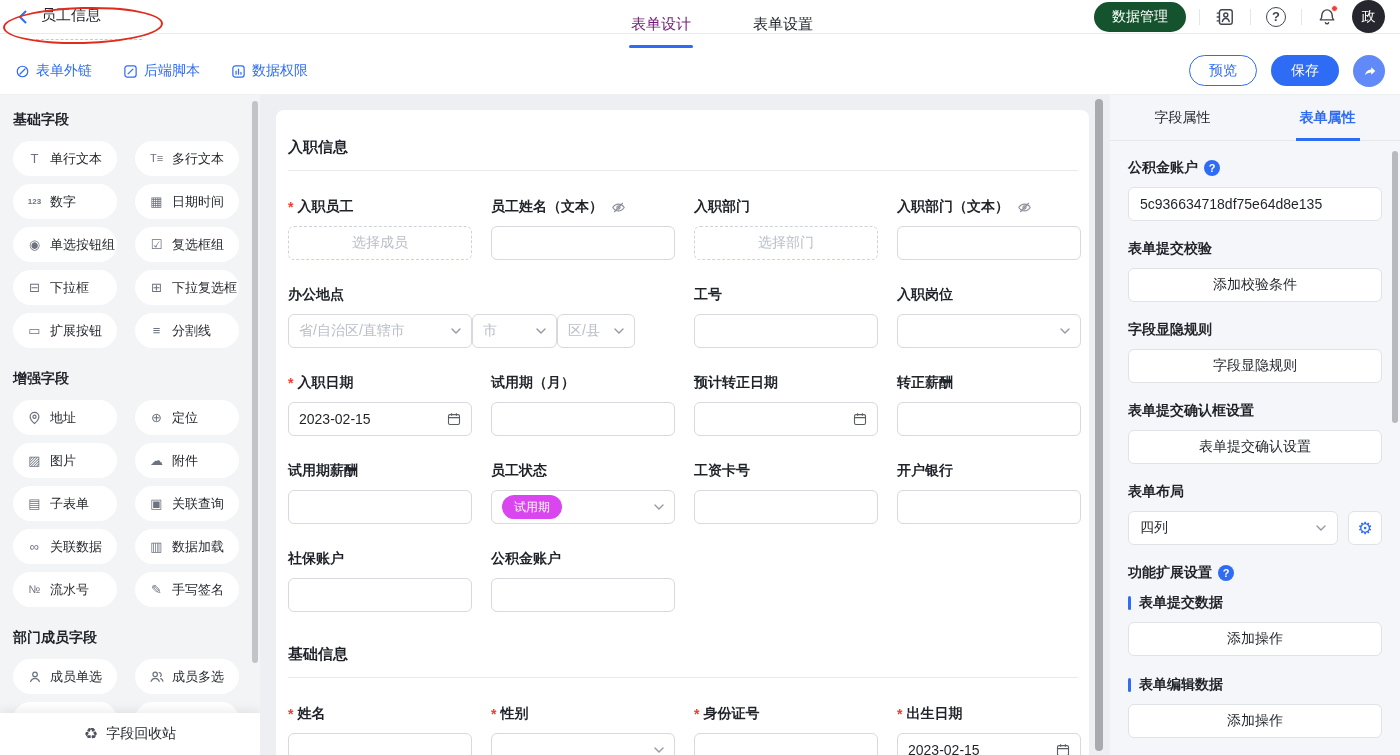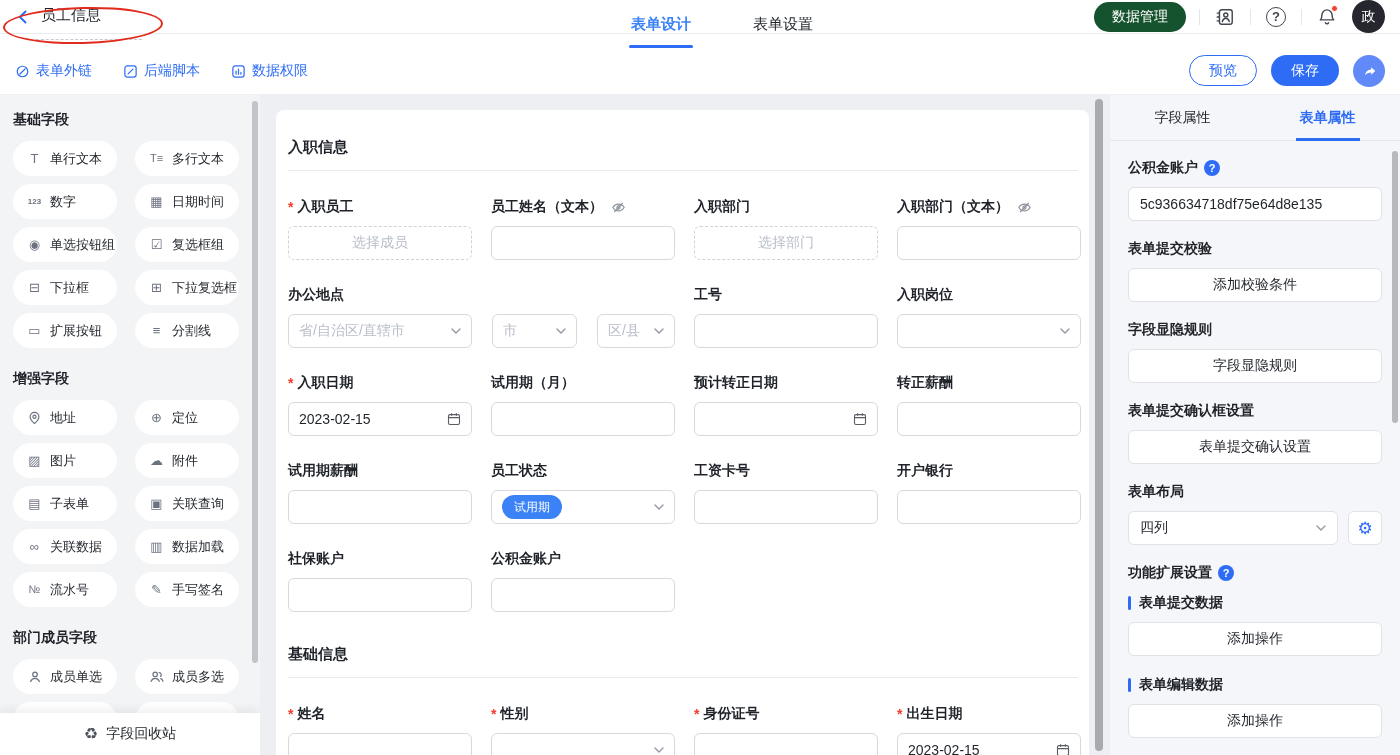--- a/index.html
+++ b/index.html
@@ -13,21 +13,21 @@
   .header { position:absolute; top:0; left:0; right:0; height:34px; background:#fff;
     border-bottom:1px solid #e9ebef; display:flex; align-items:center; z-index:6; }
   .back-group { display:flex; align-items:center; gap:9px; margin-left:14px; position:relative; }
   .back-ic { display:flex; }
   .doc-title { font-size:15px; font-weight:500; padding-bottom:2px; }
   .title-dash { position:absolute; left:22px; top:33px; width:106px; border-top:1px dashed #c6cad2; }
   .annotation { position:absolute; left:3px; top:7px; width:160px; height:37px;
     border:2.5px solid #e02b1d; border-radius:50%; transform:rotate(-1.5deg); z-index:7; pointer-events:none; }
   .header-tabs { position:absolute; left:50%; transform:translateX(-50%); top:0; height:48px; display:flex; gap:62px; }
   .htab { display:flex; align-items:center; font-size:15px; position:relative; cursor:pointer; color:#1f2329; }
-  .htab.active { color:#3b82f6; font-weight:700;margin-left:44px; }
+  .htab.active { color:#701a75; font-weight:400;margin-left:44px; }
   .htab.active::after { content:""; position:absolute; bottom:0; left:-2px; right:-2px; height:3px; background:#2e6cf6; border-radius:2px; }
   .header-right { margin-left:auto; display:flex; align-items:center; gap:13px; padding-right:15px; }
   .pill-green { background:#14532d; color:#fff; border:none; border-radius:17px; height:30px;
     padding:0 18px; font-size:14px; display:flex; align-items:center; cursor:pointer; }
   .vdiv { width:1px; height:16px; background:#e4e6ea; }
   .hicon { display:flex; align-items:center; justify-content:center; width:24px; height:24px; cursor:pointer; position:relative; color:#42464e; }
   .help-circle { width:20px; height:20px; border:1.5px solid #42464e; border-radius:50%;
     display:flex; align-items:center; justify-content:center; font-size:13px; font-weight:600; }
   .bell-dot { position:absolute; top:0; right:1px; width:7px; height:7px; border-radius:50%; background:#f04134; border:1px solid #fff; }
   .avatar { width:33px; height:33px; border-radius:50%; background:#26262e; color:#fff;
@@ -74,23 +74,23 @@
   .field { width:184px; flex:none; }
   .field.wide { width:387px; }
   .flabel { display:flex; align-items:center; gap:6px; height:20px; margin-bottom:9px; font-size:14px; font-weight:600; }
   .star { color:#f23c2e; margin-right:-2px; }
   .eye { display:flex; margin-left:2px; }
   .ctrl { height:34px; border:1px solid #d7d9de; border-radius:6px; background:#fff;
     display:flex; align-items:center; padding:0 10px; font-size:14px; position:relative; cursor:pointer; }
   .ctrl.dashed { border-style:dashed; border-color:#cfd3d9; justify-content:center; }
   .ph { color:#b9bec8; }
   .icon-right { margin-left:auto; display:flex; }
-  .addr { display:flex; gap:20px; }
+  .addr { display:flex; }
   .addr .a1 { width:184px; } .addr .a2 { width:85px; } .addr .a3 { width:78px; }
-  .tag { background:#3b82f6; color:#fff; font-size:12px; line-height:1; padding:6px 12px; border-radius:12px; }
+  .tag { background:#d946ef; color:#fff; font-size:12px; line-height:1; padding:6px 12px; border-radius:12px; }
   .cv-scroll { position:absolute; right:7px; top:4px; bottom:4px; width:8px; background:#a8aaae; border-radius:4px; }
   
   .panel { position:absolute; right:0; top:0; bottom:0; width:290px; background:#f5f6f9; overflow:hidden; }
   .ptabs { height:46px; display:flex; border-bottom:1px solid #e6e8ec; }
   .ptab { flex:1; display:flex; align-items:center; justify-content:center; font-size:14px; cursor:pointer; position:relative; }
   .ptab.active { color:#2e6cf6; font-weight:600; }
   .ptab.active::after { content:""; position:absolute; bottom:-1px; left:50%; transform:translateX(-50%);
     width:64px; height:3px; background:#2e6cf6; }
   .panel-body { padding:4px 18px 0 18px; }
   .plabel-row { display:flex; align-items:center; gap:6px; font-size:14px; font-weight:600; margin:19px 0 10px 0; }

